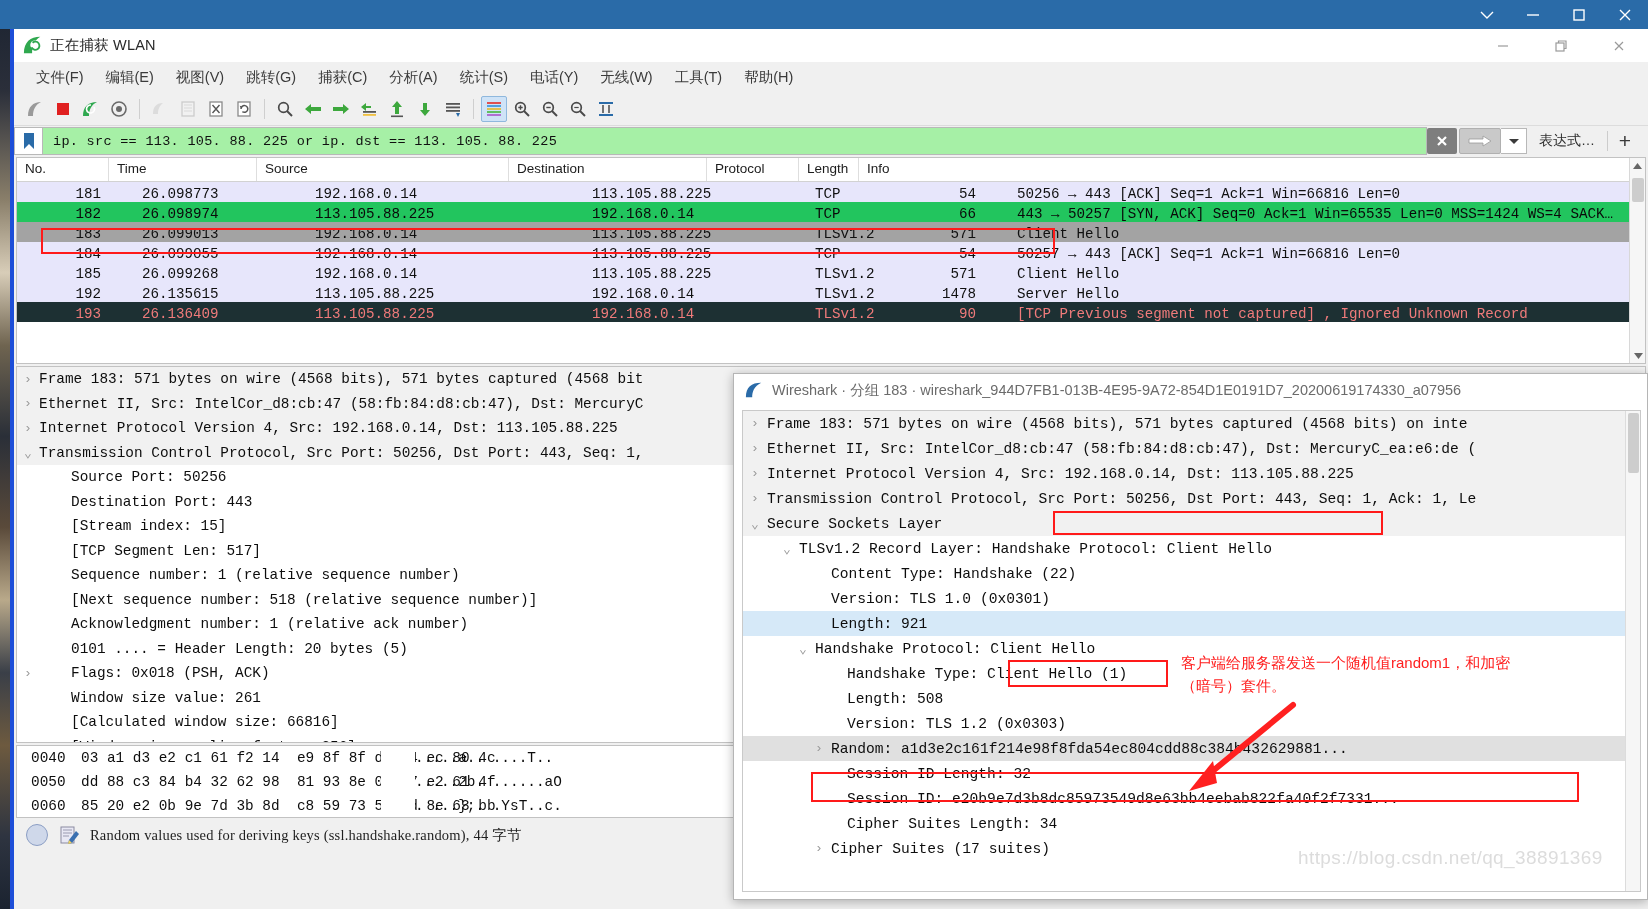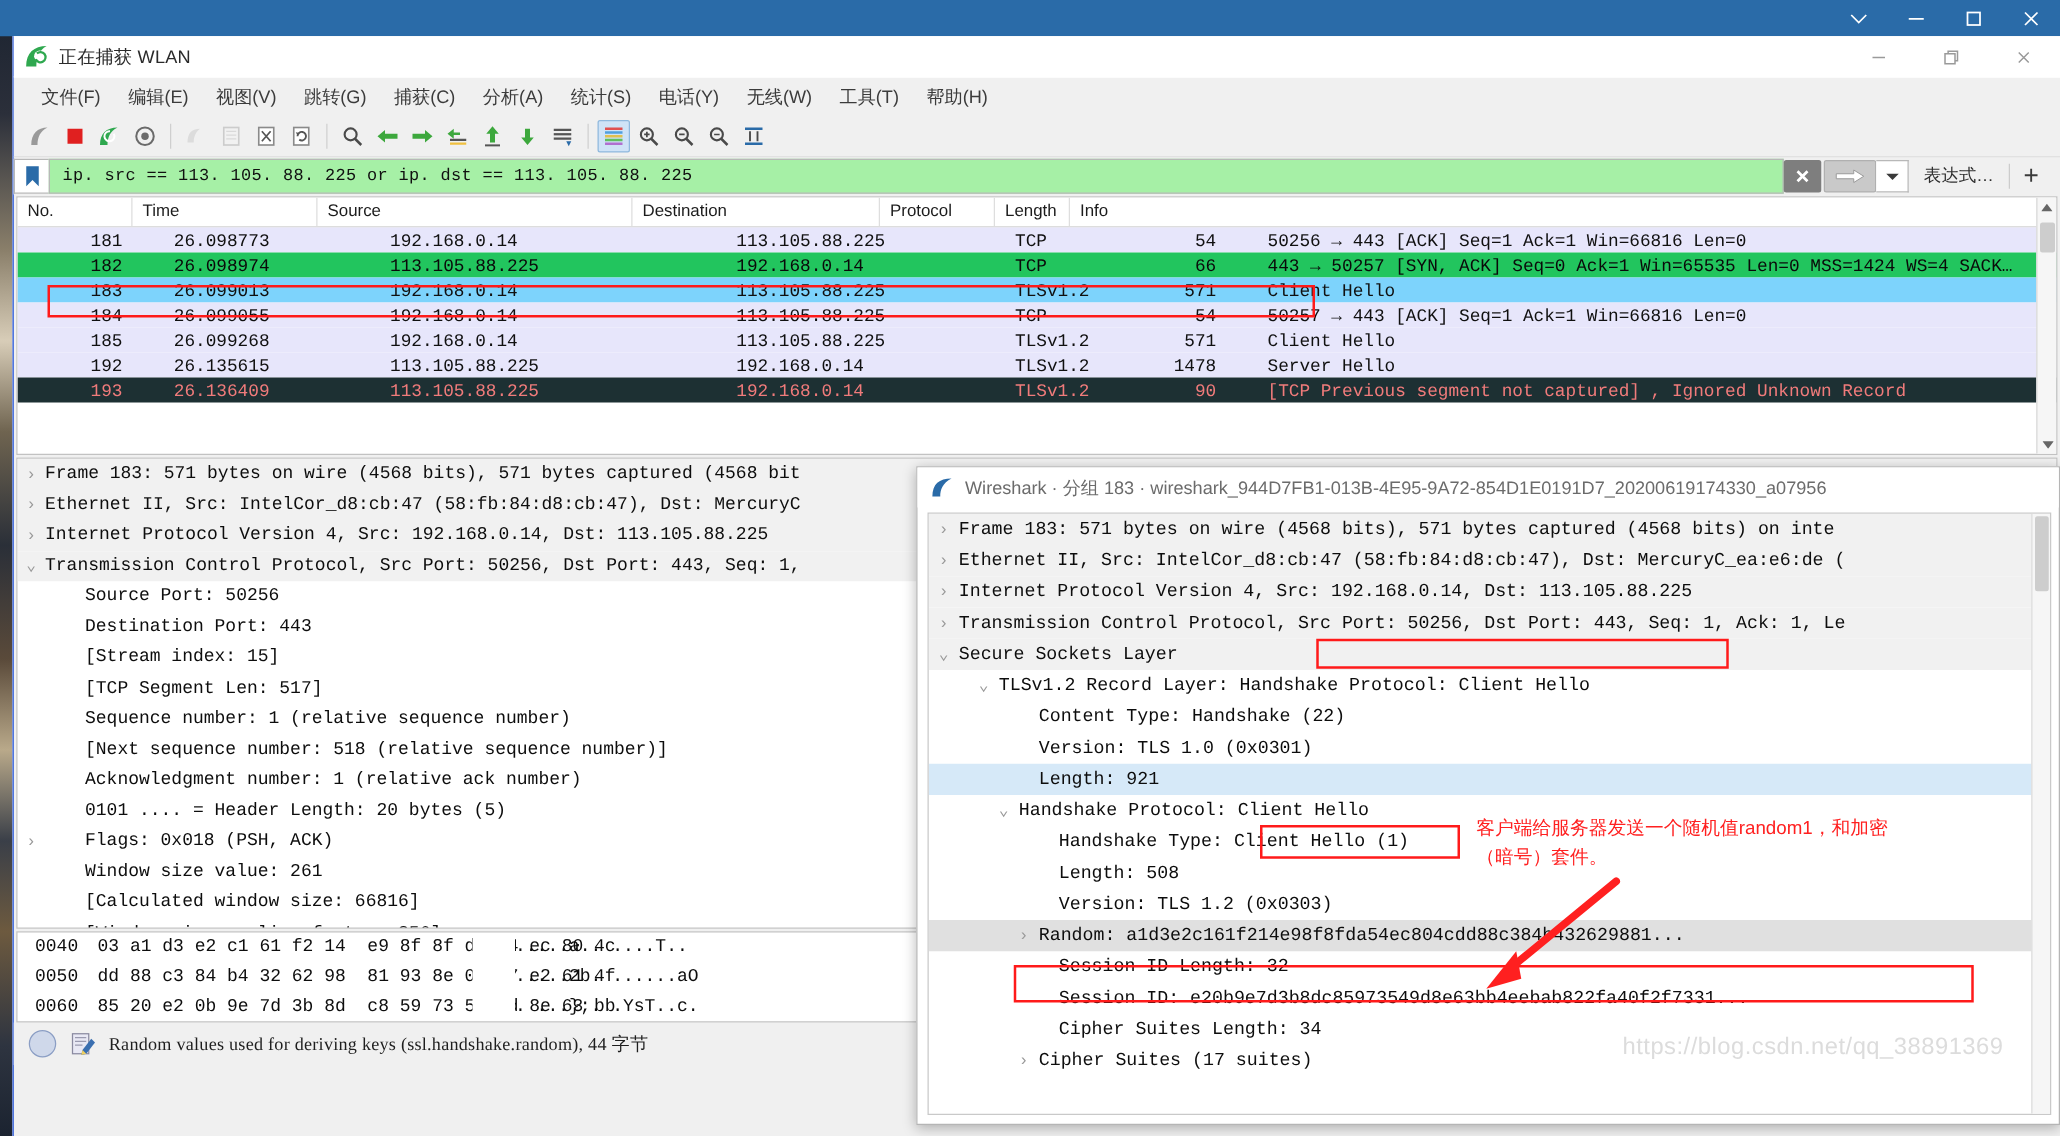--- a/index.html
+++ b/index.html
@@ -36,21 +36,21 @@
   .os-btn {
     width: 46px; height: 29px; display: flex; align-items: center; justify-content: center;
     color: #ffffff;
   }
   .os-btn svg { display:block; }
 
   
   .ws-window {
     position: absolute; left: 10px; top: 29px; width: 1638px; height: 880px;
     background: #f0f0f0;
-    border-left: 1px solid #1d4ed8;
+    border-left: 4px solid #1d4ed8;
   }
 
   .ws-titlebar {
     position: relative; height: 33px; background: #ffffff;
     display: flex; align-items: center; padding-left: 8px;
     border-bottom: 1px solid #ffffff;
   }
   .ws-logo { width: 22px; height: 20px; margin-right: 6px; flex: 0 0 auto; }
   .ws-title-text { font-size: 14.5px; color: #2a2a2a; letter-spacing: .2px; }
   .ws-win-btns { position: absolute; right: 0; top: 0; height: 33px; display: flex; }
@@ -125,21 +125,21 @@
     font-size: 13.5px; color: #1c1c1c;
   }
   .pl-head .c { padding: 3px 0 15px 8px; border-right: 1px solid #dedede; overflow:hidden; white-space:nowrap;}
   .pl-rows { font-family: "Liberation Mono", monospace; font-size: 14.2px; }
   .pl-row { display: flex; height: 20px; align-items: flex-end; white-space: nowrap; gap: 25px; }
   .pl-row .c { padding-left: 8px; overflow: hidden; }
   .pl-row .c.num { text-align: right; padding-left: 0; padding-right: 8px; }
   .pl-row .c.len { text-align: right; padding-left: 0; padding-right: 8px; }
   .row-tcp   { background: #e7e6fb; color: #101010; }
   .row-sel   { background: #22c55e; color: #0a0a0a; }
-  .row-white { background: #7dd3fc; color: #101010; }
+  .row-white { background: #a3a3a3; color: #101010; }
   .row-bad   { background: #1d3033; color: #f07b7b; }
 
   
   .cw-no    { width: 92px; }
   .cw-time  { width: 148px; }
   .cw-src   { width: 252px; }
   .cw-dst   { width: 198px; }
   .cw-proto { width: 92px; }
   .cw-len   { width: 60px; }
   .cw-info  { flex: 1 1 auto; }
@@ -735,21 +735,21 @@
       <div class="anno" style="left:438px; top:240px;">
         <div>客户端给服务器发送一个随机值random1，和加密</div>
         <div>（暗号）套件。</div>
       </div>
 
       <svg style="position:absolute; left:430px; top:290px; width:130px; height:92px;" viewBox="0 0 130 92">
         <path d="M120 4 L30 78" stroke="#ff2020" stroke-width="6" stroke-linecap="round"></path>
         <path d="M16 90 L40 60 L44 82 Z" fill="#ff2020"></path>
       </svg>
 
-      <div class="watermark" style="left:555px; top:416px;">https://blog.csdn.net/qq_38891369</div>
+      <div class="watermark" style="left:555px; top:436px;">https://blog.csdn.net/qq_38891369</div>
 
       <div class="dlg-scroll">
         <div class="sb-thumb" style="top:2px; height:60px; left:2px; width:11px;"></div>
       </div>
     </div>
   </div>
 
 </div>
 
 </body></html>

